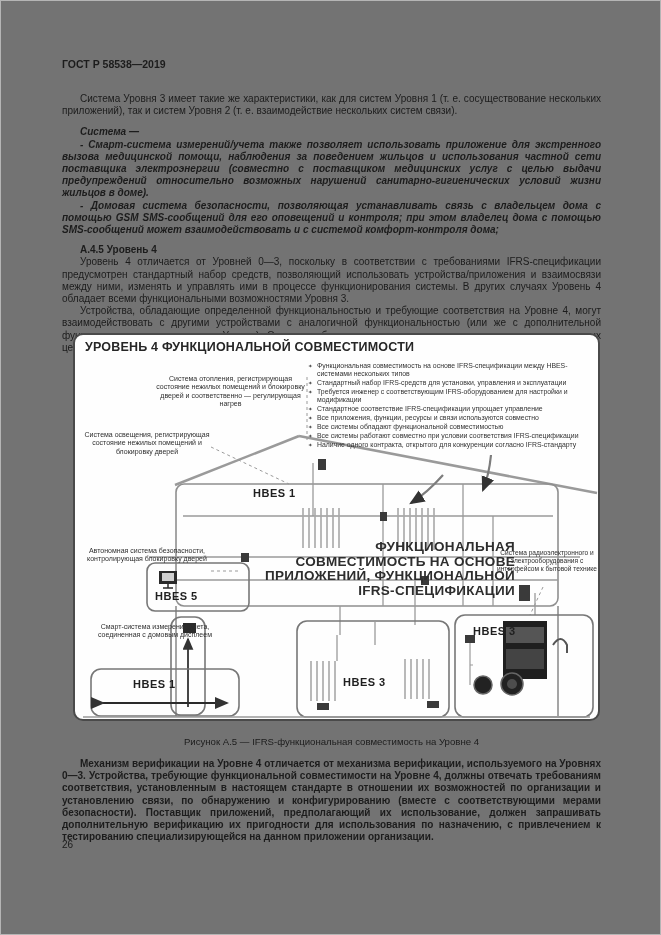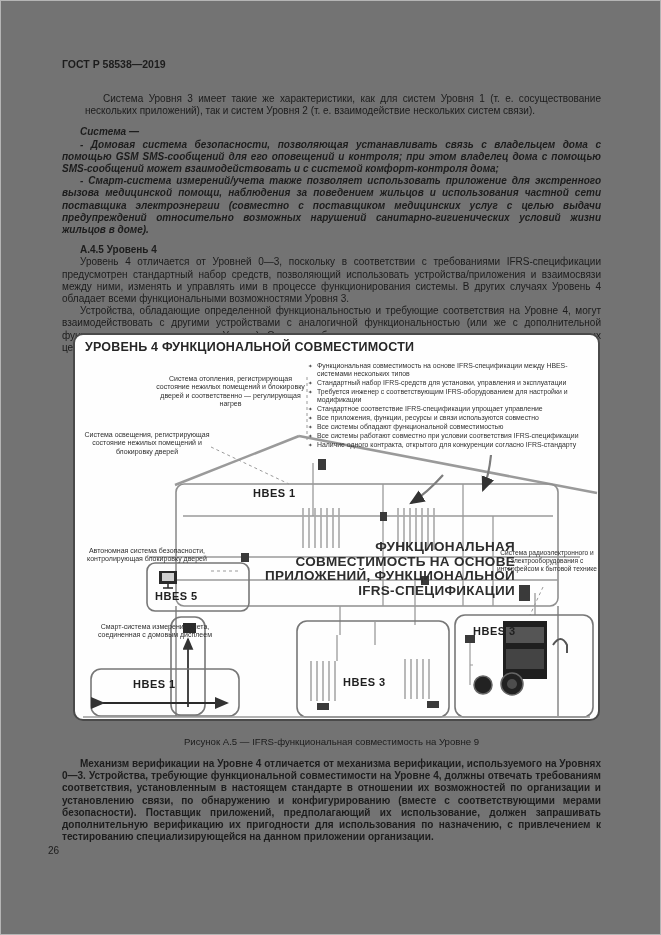--- a/index.html
+++ b/index.html
@@ -4,21 +4,21 @@
 <style>
   html,body{margin:0;padding:0;background:#e8e8e8;}
   .page{
     position:relative;width:659px;height:933px;background:#737373;
     border:1px solid #b5b5b5;overflow:hidden;
     font-family:"Liberation Sans","DejaVu Sans",sans-serif;color:#1c1c1c;
   }
   .content{position:absolute;left:61px;top:0;width:539px;}
   .doc-header{font-weight:bold;font-size:10.5px;margin-top:57px;}
   .p{font-size:10px;line-height:12.2px;text-align:justify;text-indent:18px;margin:0;}
-  .p-first{margin-top:23px;margin-left:23px;}
+  .p-first{margin-top:23px;}
   .example{font-weight:bold;font-style:italic;}
   .examples-lead{margin-top:9px;}
   .heading{font-weight:bold;font-size:10px;line-height:12.2px;text-indent:18px;margin-top:8px;}
   
   .figure-wrap{position:absolute;left:72px;top:332px;width:527px;height:388px;}
   .figure{
     position:relative;width:523px;height:384px;border:2px solid #4a4a4a;border-radius:10px;
     background:#fefefe;overflow:hidden;
   }
   .fig-title{position:absolute;left:10px;top:5px;font-size:12.5px;font-weight:bold;color:#262626;letter-spacing:.2px;}
@@ -39,32 +39,32 @@
   }
   .hbes{position:absolute;font-size:11px;font-weight:bold;color:#1f1f1f;letter-spacing:.5px;}
   .hbes-top{left:178px;top:152px;}
   .hbes-left{left:80px;top:255px;}
   .hbes-bl{left:58px;top:343px;}
   .hbes-bm{left:268px;top:341px;}
   .hbes-rb{left:398px;top:290px;}
   .fig-svg{position:absolute;left:0;top:0;}
   .caption{position:absolute;left:61px;top:735px;width:539px;text-align:center;font-size:9.6px;color:#1c1c1c;}
   .after-fig{position:absolute;left:61px;top:757px;width:539px;font-weight:bold;}
-  .page-number{position:absolute;left:47px;top:838px;font-size:10px;margin-top:6px;}
+  .page-number{position:absolute;left:61px;top:838px;font-size:10px;}
 </style>
 </head>
 <body>
 
 <div class="page">
   <div class="content">
     <div class="doc-header">ГОСТ Р 58538—2019</div>
     <p class="p p-first">Система Уровня 3 имеет такие же характеристики, как для систем Уровня 1 (т. е. сосуществование нескольких приложений), так и систем Уровня 2 (т. е. взаимодействие нескольких систем связи).</p>
     <p class="p example examples-lead">Система —</p>
+    <p class="p example">- Смарт-система измерений/учета также позволяет использовать приложение для экстренного вызова медицинской помощи, наблюдения за поведением жильцов и использования частной сети поставщика электроэнергии (совместно с поставщиком медицинских услуг с целью выдачи предупреждений относительно возможных нарушений санитарно-гигиенических условий жизни жильцов в доме).</p>
     <p class="p example">- Домовая система безопасности, позволяющая устанавливать связь с владельцем дома с помощью GSM SMS-сообщений для его оповещений и контроля; при этом владелец дома с помощью SMS-сообщений может взаимодействовать и с системой комфорт-контроля дома;</p>
-    <p class="p example">- Смарт-система измерений/учета также позволяет использовать приложение для экстренного вызова медицинской помощи, наблюдения за поведением жильцов и использования частной сети поставщика электроэнергии (совместно с поставщиком медицинских услуг с целью выдачи предупреждений относительно возможных нарушений санитарно-гигиенических условий жизни жильцов в доме).</p>
     <div class="heading">А.4.5 Уровень 4</div>
     <p class="p">Уровень 4 отличается от Уровней 0—3, поскольку в соответствии с требованиями IFRS-спецификации предусмотрен стандартный набор средств, позволяющий использовать устройства/приложения и взаимосвязи между ними, изменять и управлять ими в процессе функционирования системы. В других случаях Уровень 4 обладает всеми функциональными возможностями Уровня 3.</p>
     <p class="p">Устройства, обладающие определенной функциональностью и требующие соответствия на Уровне 4, могут взаимодействовать с другими устройствами с аналогичной функциональностью (или же с дополнительной функциональностью на этом же Уровне). Они могут быть взаимозаменяемыми при идентичности намеченных целей.</p>
   </div>
 
   <div class="figure-wrap">
     <div class="figure">
 
       <svg class="fig-svg" width="523" height="384" viewBox="0 0 523 384">
         <defs>
@@ -200,20 +200,20 @@
       </div>
 
       <div class="hbes hbes-top">HBES 1</div>
       <div class="hbes hbes-left">HBES 5</div>
       <div class="hbes hbes-bl">HBES 1</div>
       <div class="hbes hbes-bm">HBES 3</div>
       <div class="hbes hbes-rb">HBES 3</div>
     </div>
   </div>
 
-  <div class="caption">Рисунок А.5 — IFRS-функциональная совместимость на Уровне 9</div>
+  <div class="caption">Рисунок А.5 — IFRS-функциональная совместимость на Уровне 4</div>
 
   <div class="after-fig">
     <p class="p">Механизм верификации на Уровне 4 отличается от механизма верификации, используемого на Уровнях 0—3. Устройства, требующие функциональной совместимости на Уровне 4, должны отвечать требованиям соответствия, установленным в настоящем стандарте в отношении их возможностей по организации и установлению связи, по обнаружению и конфигурированию (вместе с соответствующими мерами безопасности). Поставщик приложений, предполагающий их использование, должен запрашивать дополнительную верификацию их пригодности для использования по назначению, с привлечением к тестированию специализирующейся на данном приложении организации.</p>
   </div>
 
   <div class="page-number">26</div>
 </div>
 
 </body></html>

